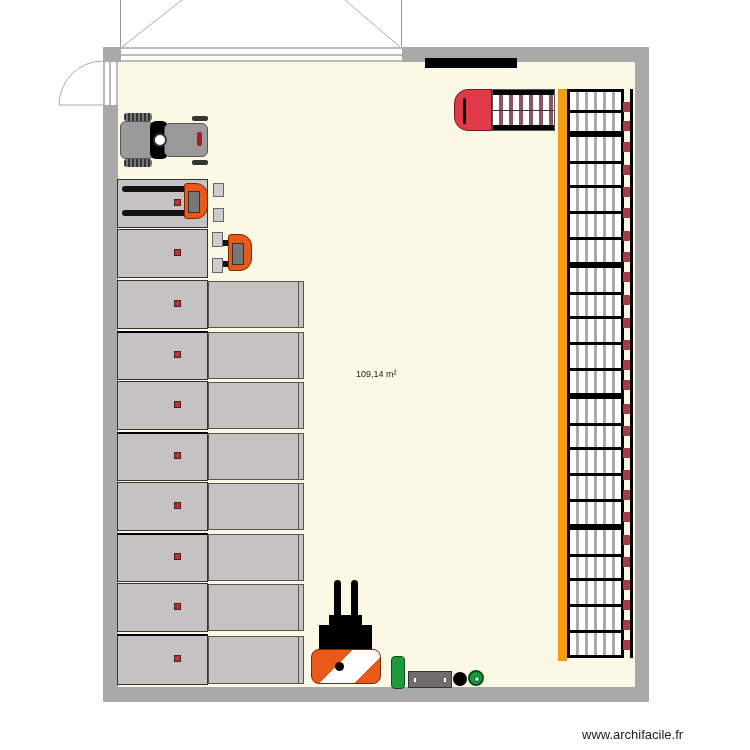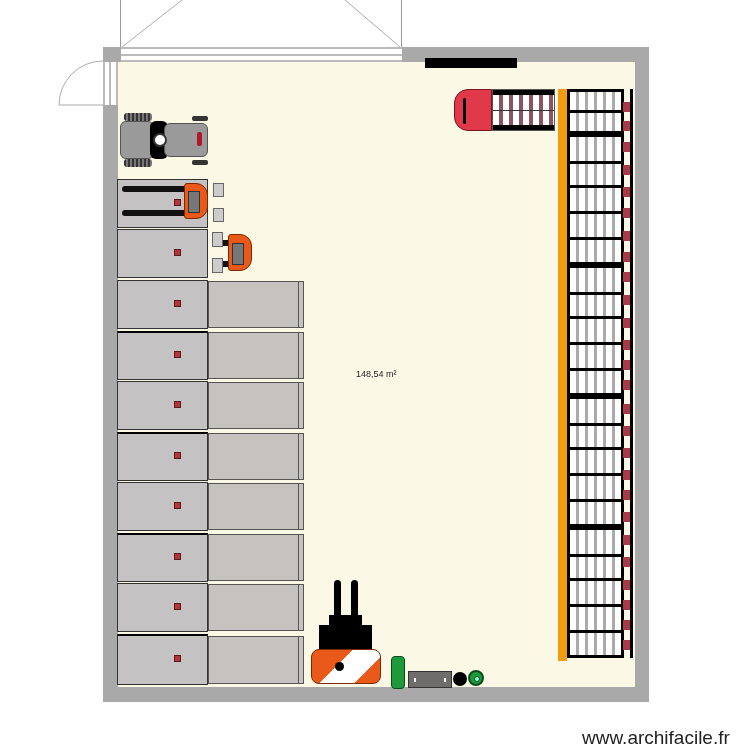--- a/index.html
+++ b/index.html
@@ -8,21 +8,21 @@
   .wall { background:#a9a9a9; }
   .floor { background:#fcf8e6; }
   .bay-left { background:#c4c2c2; border:1px solid #333; box-sizing:border-box; }
   .bay-right { background:#c6c2c0; border:1px solid #555; box-sizing:border-box; }
   .bay-right::after { content:""; position:absolute; right:4px; top:0; bottom:0; width:1px; background:#555; }
   .marker { background:#b3353b; border:1px solid #5a1a1d; width:7px; height:7px; box-sizing:border-box; }
   .rack { border:3px solid #000; box-sizing:border-box; background:repeating-linear-gradient(90deg,#fff 0 6px,#aaa 6px 9px); }
   .rack-row { position:absolute; left:0; right:0; height:3px; background:#000; }
   .rack-tag { background:#a83a45; width:7px; height:10px; }
   .label { font-size:9px; color:#222; white-space:nowrap; }
-  .watermark { font-size:19px; color:#222; }
+  .watermark { font-size:13px; color:#222; }
 </style>
 </head>
 <body>
 
 <div class="abs" style="left:120px;top:0;width:282px;height:48px;border-left:1px solid #999;border-right:1px solid #999;box-sizing:border-box;">
   <svg width="282" height="48" style="position:absolute;left:-1px;top:0;">
     <line x1="2" y1="47" x2="62" y2="0" stroke="#aaa" stroke-width="1"></line>
     <line x1="280" y1="47" x2="225" y2="0" stroke="#aaa" stroke-width="1"></line>
   </svg>
 </div>
@@ -40,21 +40,21 @@
   <div style="position:absolute;top:0;bottom:0;left:4px;width:2px;background:#bbb;"></div>
 </div>
 <svg class="abs" style="left:55px;top:58px;" width="50" height="50">
   <path d="M48 3 A44 44 0 0 0 4 47 L48 47" fill="none" stroke="#aaa" stroke-width="1"></path>
 </svg>
 
 <div class="abs floor" style="left:118px;top:62px;width:517px;height:625px;"></div>
 
 <div class="abs" style="left:425px;top:58px;width:92px;height:10px;background:#000;"></div>
 
-<div class="abs label" style="left:356px;top:369px;">148,54 m²</div>
+<div class="abs label" style="left:356px;top:369px;">109,14 m²</div>
 
 <div class="abs" style="left:120px;top:113px;width:92px;height:54px;">
   <div class="abs" style="left:4px;top:0;width:28px;height:8px;background:repeating-linear-gradient(90deg,#333 0 2px,#777 2px 4px);border-radius:3px;"></div>
   <div class="abs" style="left:4px;top:46px;width:28px;height:8px;background:repeating-linear-gradient(90deg,#333 0 2px,#777 2px 4px);border-radius:3px;"></div>
   <div class="abs" style="left:72px;top:3px;width:16px;height:5px;background:#333;border-radius:2px;"></div>
   <div class="abs" style="left:72px;top:47px;width:16px;height:5px;background:#333;border-radius:2px;"></div>
   <div class="abs" style="left:0;top:8px;width:34px;height:38px;background:#9a9a9a;border:1px solid #555;border-radius:6px;box-sizing:border-box;"></div>
   <div class="abs" style="left:30px;top:8px;width:18px;height:38px;background:#000;border-radius:6px;"></div>
   <div class="abs" style="left:44px;top:10px;width:44px;height:34px;background:#9a9a9a;border:1px solid #555;border-radius:6px;box-sizing:border-box;"></div>
   <div class="abs" style="left:33px;top:20px;width:14px;height:14px;border-radius:50%;background:#fff;border:2px solid #333;box-sizing:border-box;"></div>

